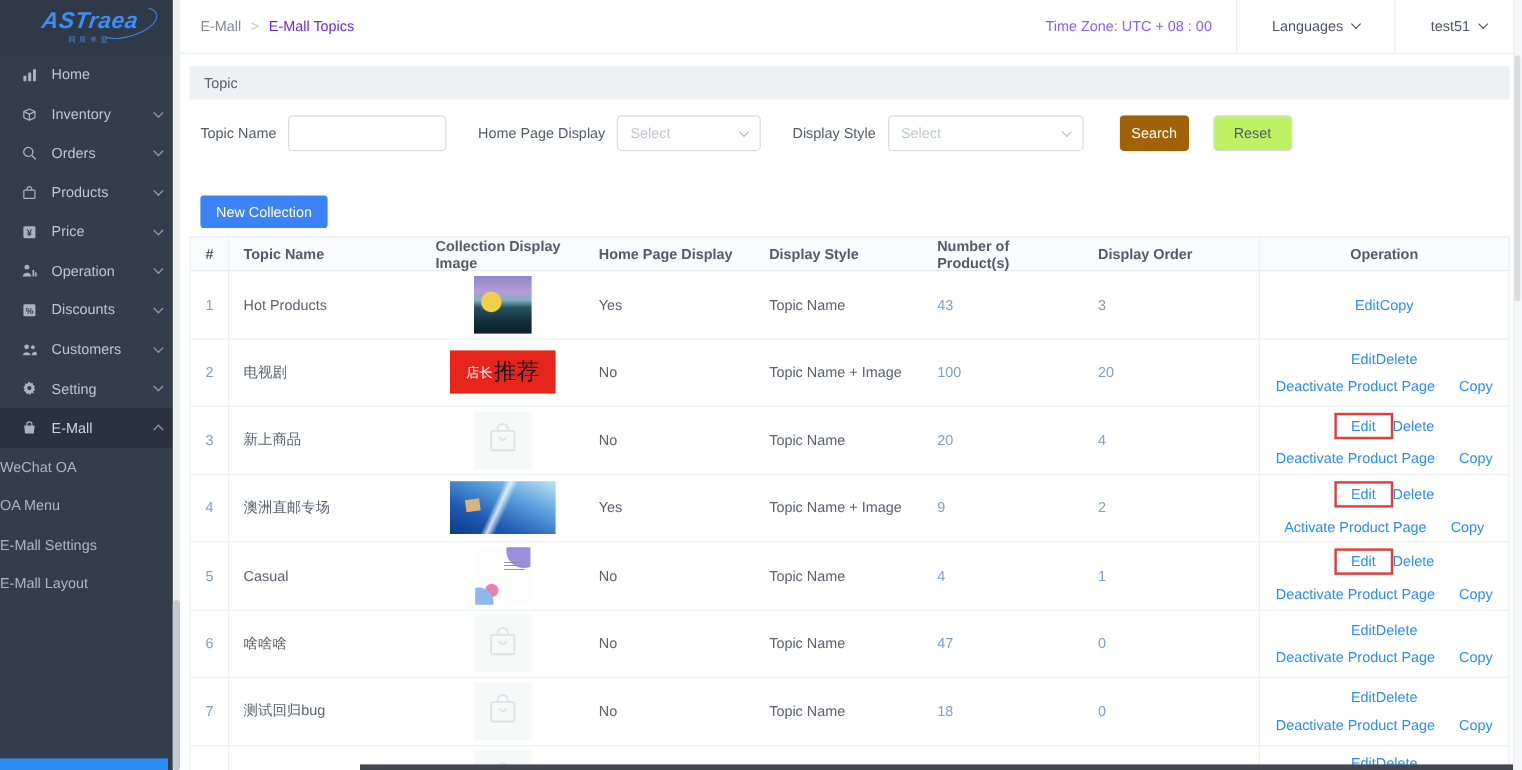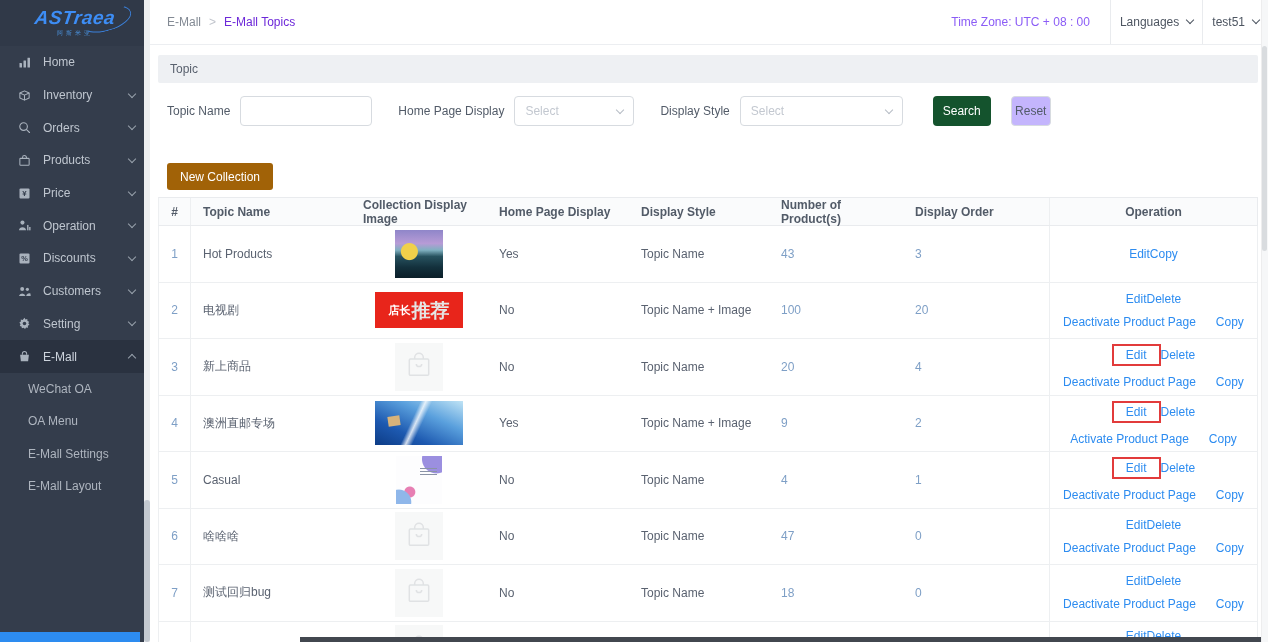--- a/index.html
+++ b/index.html
@@ -11,47 +11,47 @@
   .logo-text{font-style:italic;font-weight:bold;font-size:19px;color:#3d8df5;letter-spacing:.5px;transform:skewX(-8deg);line-height:1;position:relative;z-index:1}
   .logo-swoosh{position:absolute;width:52px;height:24px;border:1.5px solid rgba(61,141,245,.85);border-radius:50%;border-left-color:transparent;border-top-color:transparent;transform:rotate(-16deg);right:18px;top:7px}
   .logo-sub{font-size:6px;color:#4a90d9;letter-spacing:3px;margin-top:2px}
   .nav{padding-top:0}
   .side-item{height:32.7px;display:flex;align-items:center;padding:0 15px 0 17px;color:#bfc6cf;font-size:12px;cursor:pointer}
   .side-item.expanded{background:#2a3240;color:#cdd4dd}
   .side-icon{width:14px;height:14px;margin-right:12px;display:flex;align-items:center;justify-content:center}
   .side-icon svg{width:13px;height:13px}
   .chev{width:6px;height:6px;border-right:1.3px solid #98a1ac;border-bottom:1.3px solid #98a1ac;transform:rotate(45deg);margin-left:auto;margin-top:-3px}
   .chev.up{transform:rotate(-135deg);margin-top:3px}
-  .side-sub{height:32.4px;display:flex;align-items:center;padding-left:28px;color:#aeb5bf;font-size:12px;cursor:pointer}
+  .side-sub{height:32.4px;display:flex;align-items:center;color:#aeb5bf;font-size:12px;cursor:pointer}
   .side-sub:first-of-type{margin-top:4px}
   .sidebar-active-bar{position:absolute;bottom:0;left:0;width:140px;height:10px;background:#2d8cf0;cursor:pointer}
   .sscroll{position:absolute;right:0;top:0;width:6px;height:642px;background:#edeff1}
   .sthumb{position:absolute;right:0;top:500px;width:6px;height:142px;background:#c3c9d0;border-radius:3px}
   
   .main{position:absolute;left:150px;top:0;width:1118px;height:642px;background:#fff;overflow:hidden}
   .topbar{height:45px;border-bottom:1px solid #eceef1;display:flex;align-items:stretch}
   .crumbs{display:flex;align-items:center;gap:8px;padding-left:17px;font-size:12px;color:#838a94}
   .crumb{cursor:pointer}
   .crumb-sep{color:#c0c4cc}
   .crumb-current{color:#6d28d9;cursor:pointer}
   .top-right{margin-left:auto;display:flex;align-items:stretch}
   .tz{display:flex;align-items:center;color:#8b5cf6;font-size:12px;padding-right:20px}
-  .seg{display:flex;align-items:center;gap:8px;padding:0 9px;border-left:1px solid #e9ebee;font-size:12px;color:#4d5561;cursor:pointer}
+  .seg{display:flex;align-items:center;gap:8px;padding:0 29px;border-left:1px solid #e9ebee;font-size:12px;color:#4d5561;cursor:pointer}
   .caret{width:6px;height:6px;border-right:1.3px solid #4d5561;border-bottom:1.3px solid #4d5561;transform:rotate(45deg);margin-top:-4px}
   .panel-head{margin:10px 10px 0 8px;height:28px;background:#eef0f3;border-radius:2px;font-size:12px;color:#59616e;display:flex;align-items:center;padding-left:12px}
   .filter-row{display:flex;align-items:center;margin:13px 0 0 17px;font-size:12px;color:#525b68}
   .f-label{margin-right:10px;white-space:nowrap}
   .f-input{width:132px;height:30px;border:1px solid #d7dbe0;border-radius:4px;outline:none;padding:0 8px;font:12px "Liberation Sans",sans-serif;margin-right:26px}
   .f-select{height:30px;border:1px solid #d7dbe0;border-radius:4px;display:flex;align-items:center;justify-content:space-between;padding:0 10px;color:#c3c8d0;margin-right:26px;cursor:pointer;background:#fff}
   .f-select .caret{border-color:#b6bcc5;margin-top:-2px}
   .sel-1{width:120px}.sel-2{width:163px}
   .btn{height:30px;border-radius:4px;font-size:12px;display:inline-flex;align-items:center;justify-content:center;cursor:pointer;border:1px solid transparent}
-  .btn-search{background:#14532d;color:#fff;width:58px;margin-left:4px}
-  .btn-reset{background:#c4b5fd;border-color:#d7dbe0;color:#525b68;width:40px;margin-left:20px}
-  .btn-new{margin:37px 0 0 17px;height:27px;padding:0 13px;background:#a16207;color:#fff;font-size:12px;border-radius:3px;display:inline-flex;align-items:center;cursor:pointer}
+  .btn-search{background:#a16207;color:#fff;width:58px;margin-left:4px}
+  .btn-reset{background:#bef264;border-color:#d7dbe0;color:#525b68;width:66px;margin-left:20px}
+  .btn-new{margin:37px 0 0 17px;height:27px;padding:0 13px;background:#3b82f6;color:#fff;font-size:12px;border-radius:3px;display:inline-flex;align-items:center;cursor:pointer}
   
   .table{margin:7px 10px 0 8px;font-size:12px}
   .thead{display:flex;height:29px;align-items:stretch;background:#fafbfc;border:1px solid #e9ebee;border-left:1px solid #edeff1;color:#525b68;font-weight:bold}
   .thead>div{display:flex;align-items:center}
   .trow{display:flex;height:56.5px;border-bottom:1px solid #edeff1;border-left:1px solid #edeff1;border-right:1px solid #edeff1;align-items:center}
   .c0{width:32px;align-self:stretch;display:flex;align-items:center;justify-content:center;border-right:1px solid #edeff1}
   .c1{width:172px;padding-left:12px}
   .c2{width:112px;display:flex;justify-content:center;align-items:center}
   .c3{width:142px;padding-left:24px}
   .c4{width:152px;padding-left:24px}
@@ -65,22 +65,22 @@
   .ops-line{display:flex;align-items:center}
   .ops-line.l2{gap:20px}
   .op-link{color:#2d8cf0;cursor:pointer;white-space:nowrap}
   .red-box{border:2px solid #e23b3b;padding:2px 12px;display:inline-block}
   
   .img{flex:none}
   .img-dusk{width:48px;height:48px;background:
       radial-gradient(circle at 30% 45%, #f0d04a 0 8px, rgba(0,0,0,0) 9px),
       linear-gradient(180deg,#8f86c9 0%,#b79bd6 28%,#7fb0c0 42%,#27525f 55%,#13303c 78%,#0b1f29 100%)}
   .img-banner{width:88px;height:36px;background:#e8251b;display:flex;align-items:center;justify-content:center;gap:1px}
-  .bn1{color:#fff;font-size:11px;font-weight:bold}
-  .bn2{color:#e5e5e5;font-size:19px;font-weight:bold;line-height:1}
+  .bn1{color:#fff;font-size:11px;font-weight:normal}
+  .bn2{color:#0f172a;font-size:19px;font-weight:normal;line-height:1}
   .img-ph{width:48px;height:48px;background:#f7f8f8;display:flex;align-items:center;justify-content:center}
   .img-ocean{width:88px;height:44px;position:relative;overflow:hidden;background:
       linear-gradient(115deg, rgba(255,255,255,0) 42%, rgba(255,255,255,.8) 47%, rgba(255,255,255,0) 53%),
       linear-gradient(205deg,#bfe3f5 0%,#5aa0dd 35%,#1d59b0 70%,#0d3c86 100%)}
   .crate{position:absolute;left:13px;top:15px;width:12px;height:10px;background:#d8b37a;transform:rotate(-8deg);display:block}
   .img-promo{width:46px;height:48px;position:relative;background:
       radial-gradient(circle at 88% 6%, #9b8fe0 0 14px, rgba(0,0,0,0) 15px),
       radial-gradient(circle at 6% 96%, #8fb7ea 0 12px, rgba(0,0,0,0) 13px),
       radial-gradient(circle at 30% 75%, #e77fb3 0 5px, rgba(0,0,0,0) 6px),
       #fdfdfe}

